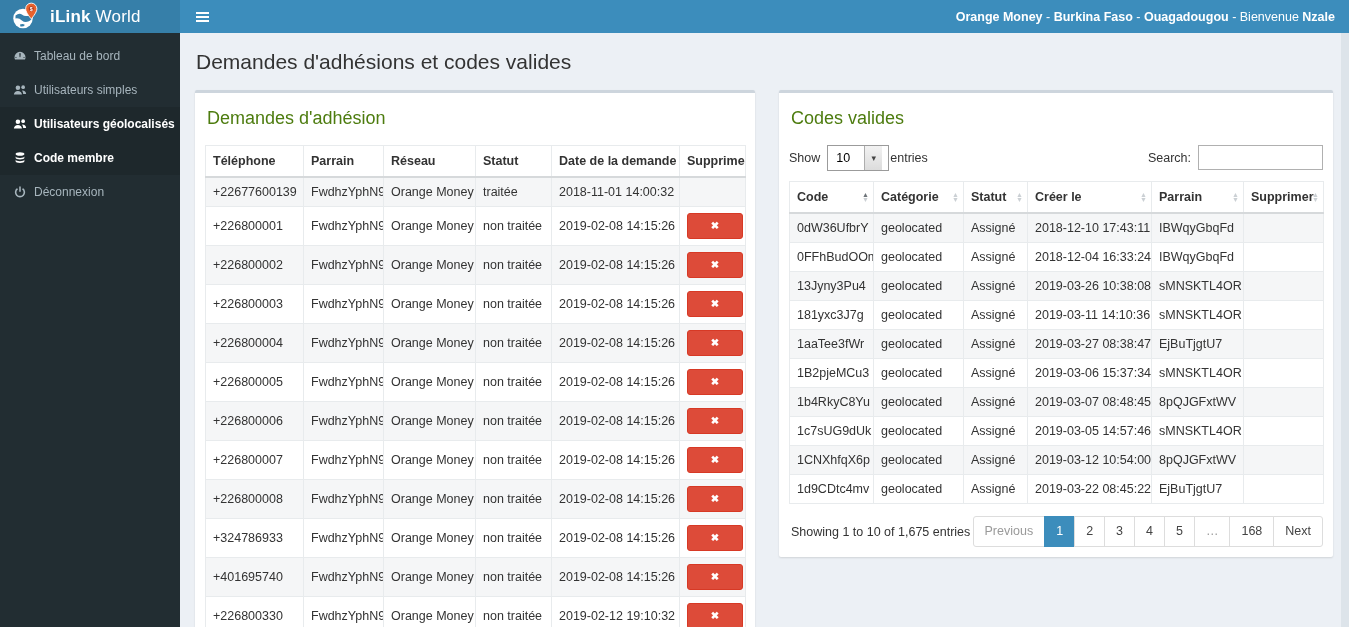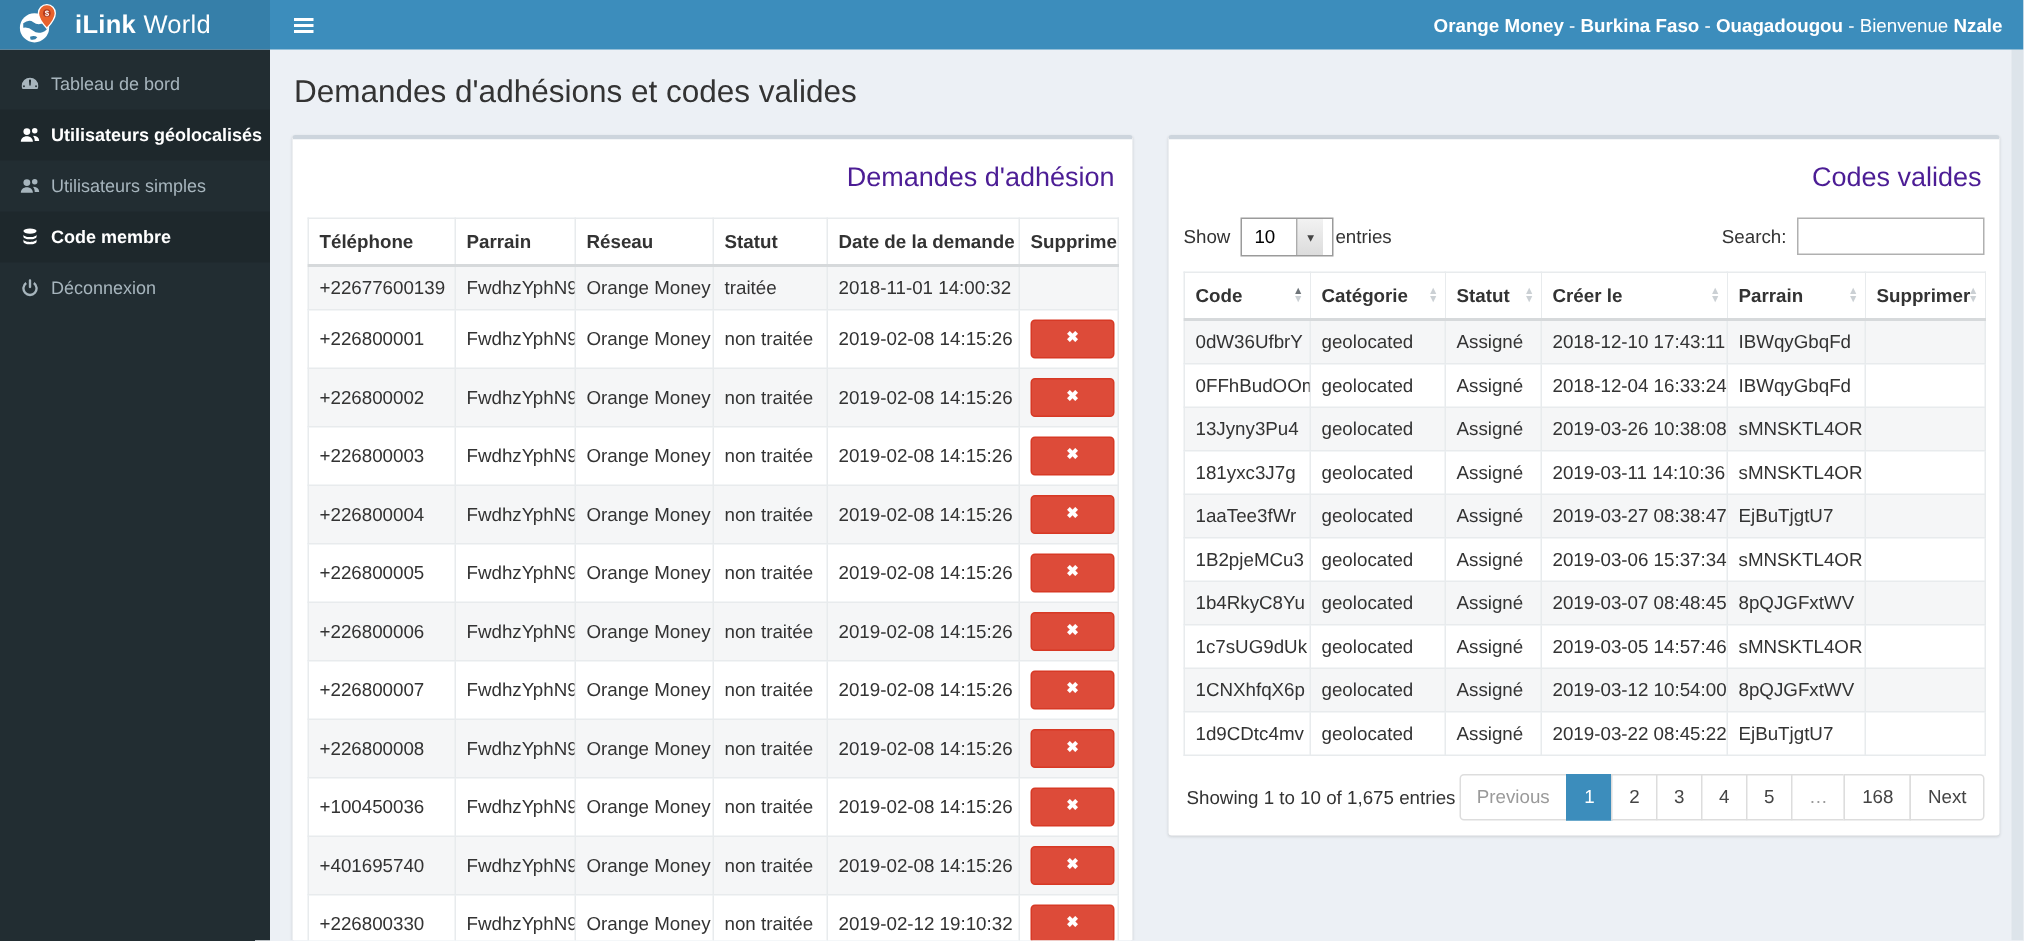--- a/index.html
+++ b/index.html
@@ -40,21 +40,21 @@
   
   .content { position:absolute; top:33px; left:180px; width:1169px; height:594px; padding:10px 15px; overflow:hidden; }
   .page-title { font-size:21px; font-weight:400; color:#333; margin:7px 0 16px 1px; }
   .panels { display:flex; gap:24px; align-items:flex-start; }
   .panel {
     background:#fff; border-top:3px solid #cdd5dd; box-shadow:0 1px 2px rgba(0,0,0,.12);
     padding:10px; border-radius:2px;
   }
   .panel.left  { width:560px; }
   .panel.right { width:554px; }
-  .panel-title { font-size:18px; font-weight:400; color:#4c1d95; margin:5px 2px 16px;text-align:right; }
+  .panel-title { font-size:18px; font-weight:400; color:#4d7c0f; margin:5px 2px 16px; }
 
   
   .tbl { border-collapse:collapse; width:100%; font-size:12.5px; color:#333; table-layout:fixed; }
   .tbl th, .tbl td {
     border:1px solid #e8ebed; text-align:left; vertical-align:middle;
     white-space:nowrap; overflow:hidden; line-height:16px;
   }
   .tbl td { padding:6px 7px; }
   .tbl thead th { padding:7px; font-weight:700; border-bottom:2px solid #d6d9db; background:#fff; }
   .tbl tbody tr:nth-child(odd) { background:#f5f6f7; }
@@ -140,41 +140,41 @@
 <aside class="sidebar">
   <nav>
       <div class="side-item">
         <span class="side-icon">
           <svg viewBox="0 0 16 16">
             <path d="M8 3.2A6.3 6.3 0 0 0 1.7 9.5c0 1 .25 1.8.6 2.4h11.4c.35-.6.6-1.4.6-2.4A6.3 6.3 0 0 0 8 3.2zm0 1.3c.45 0 .8.35.8.8L8.5 9a.52.52 0 0 1-1 0l-.3-3.7c0-.45.35-.8.8-.8zM3.4 9a.7.7 0 1 1 0 1.4.7.7 0 0 1 0-1.4zm9.2 0a.7.7 0 1 1 0 1.4.7.7 0 0 1 0-1.4z"></path>
           </svg>
         </span>
         <span class="side-label">Tableau de bord</span>
       </div>
+      <div class="side-item">
+        <span class="side-icon">
+          <svg viewBox="0 0 16 16">
+            <circle cx="5.6" cy="5.4" r="2.6"></circle>
+            <path d="M1 13.2c0-2.6 2.1-4.2 4.6-4.2s4.6 1.6 4.6 4.2z"></path>
+            <circle cx="11.6" cy="4.8" r="2.1"></circle>
+            <path d="M10.9 8.6c2.3.1 4.1 1.6 4.1 4h-3.4c0-1.6-.4-2.9-1.3-3.8z"></path>
+          </svg>
+        </span>
+        <span class="side-label">Utilisateurs simples</span>
+      </div>
       <div class="side-item active">
         <span class="side-icon">
           <svg viewBox="0 0 16 16">
             <circle cx="5.6" cy="5.4" r="2.6"></circle>
             <path d="M1 13.2c0-2.6 2.1-4.2 4.6-4.2s4.6 1.6 4.6 4.2z"></path>
             <circle cx="11.6" cy="4.8" r="2.1"></circle>
             <path d="M10.9 8.6c2.3.1 4.1 1.6 4.1 4h-3.4c0-1.6-.4-2.9-1.3-3.8z"></path>
           </svg>
         </span>
         <span class="side-label">Utilisateurs géolocalisés</span>
-      </div>
-      <div class="side-item">
-        <span class="side-icon">
-          <svg viewBox="0 0 16 16">
-            <circle cx="5.6" cy="5.4" r="2.6"></circle>
-            <path d="M1 13.2c0-2.6 2.1-4.2 4.6-4.2s4.6 1.6 4.6 4.2z"></path>
-            <circle cx="11.6" cy="4.8" r="2.1"></circle>
-            <path d="M10.9 8.6c2.3.1 4.1 1.6 4.1 4h-3.4c0-1.6-.4-2.9-1.3-3.8z"></path>
-          </svg>
-        </span>
-        <span class="side-label">Utilisateurs simples</span>
       </div>
       <div class="side-item active">
         <span class="side-icon">
           <svg viewBox="0 0 16 16">
             <ellipse cx="8" cy="3.5" rx="5" ry="2"></ellipse>
             <path d="M3 6c0 1.1 2.2 2 5 2s5-.9 5-2v1.8c0 1.1-2.2 2-5 2s-5-.9-5-2z"></path>
             <path d="M3 9.8c0 1.1 2.2 2 5 2s5-.9 5-2v1.8c0 1.1-2.2 2-5 2s-5-.9-5-2z"></path>
           </svg>
         </span>
         <span class="side-label">Code membre</span>
@@ -291,21 +291,21 @@
               <td>+226800008</td>
               <td>FwdhzYphN9</td>
               <td>Orange Money</td>
               <td>non traitée</td>
               <td>2019-02-08 14:15:26</td>
               <td>
                 <button class="btn-danger"><span>✖</span></button>
               </td>
             </tr>
             <tr>
-              <td>+100450036</td>
+              <td>+324786933</td>
               <td>FwdhzYphN9</td>
               <td>Orange Money</td>
               <td>non traitée</td>
               <td>2019-02-08 14:15:26</td>
               <td>
                 <button class="btn-danger"><span>✖</span></button>
               </td>
             </tr>
             <tr>
               <td>+401695740</td>

